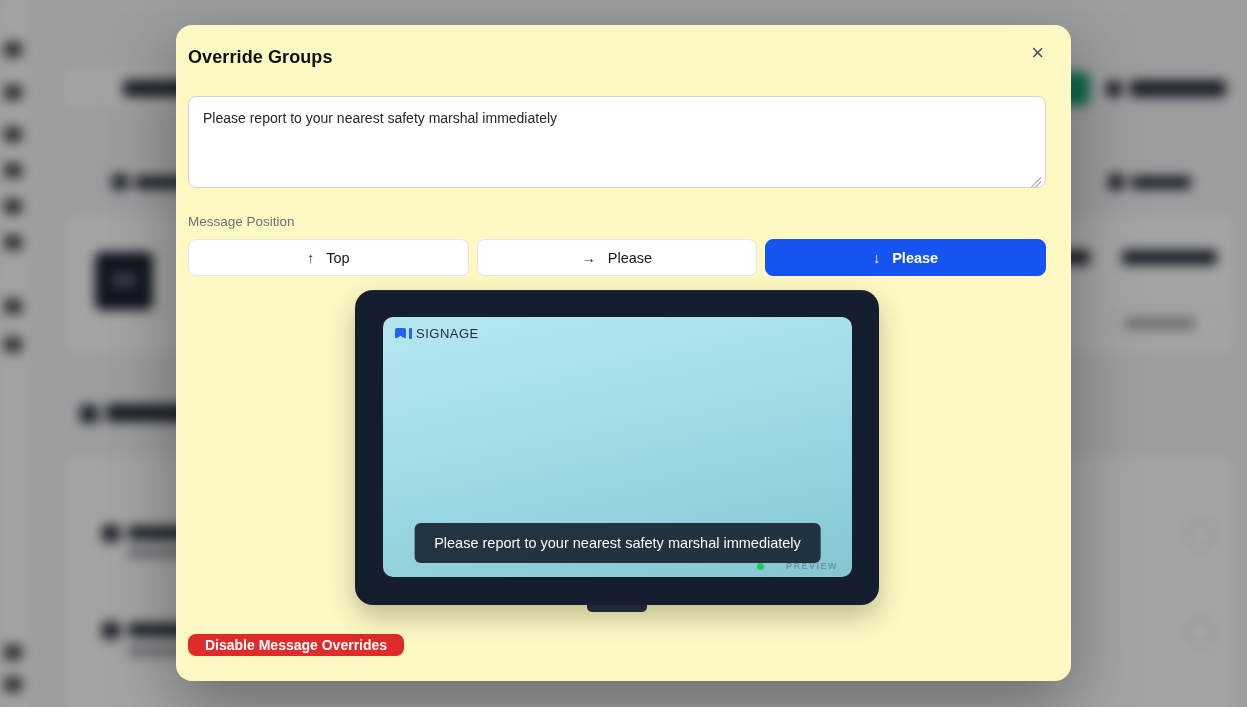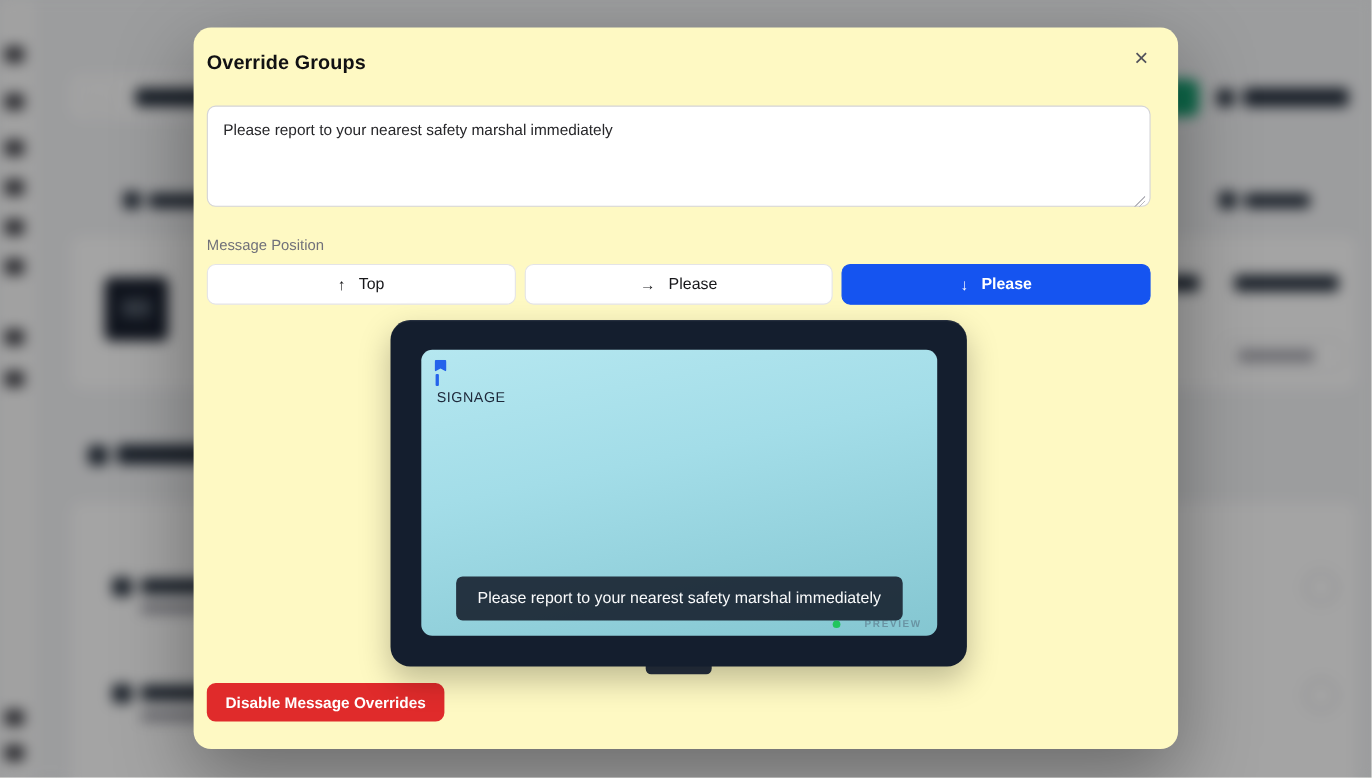--- a/index.html
+++ b/index.html
@@ -43,36 +43,36 @@
     display:flex;align-items:center;justify-content:center;gap:12px;font-size:14.5px;font-weight:500;color:#18181b;font-family:inherit;}
   .pos-btn .arrow{font-size:14px;}
   .pos-btn.selected{background:#1554f0;border-color:#1554f0;color:#fff;font-weight:600;}
 
   
   .tv-zone{display:flex;flex-direction:column;align-items:center;margin-bottom:8px;}
   .tv-frame{position:relative;width:524px;height:315px;background:#141e2e;border-radius:18px;
     box-shadow:0 12px 28px rgba(0,0,0,0.25), inset 0 1px 0 rgba(255,255,255,0.08);}
   .tv-screen{position:absolute;left:28px;top:27px;right:27px;bottom:28px;border-radius:10px;overflow:hidden;
     background:linear-gradient(168deg,#b5e7f0 0%,#a3dde8 40%,#84c6d1 100%);}
-  .brand{position:absolute;left:12px;top:9px;display:flex;align-items:flex-start;gap:2px;flex-direction:column;}
+  .brand{position:absolute;left:12px;top:9px;display:flex;align-items:center;gap:2px;}
   .brand-flag{width:11px;height:11px;background:#2563eb;border-radius:2px;
     clip-path:polygon(0 0,100% 0,100% 100%,50% 72%,0 100%);}
   .brand-bar{width:3px;height:11px;background:#2563eb;border-radius:1px;margin-left:1px;}
   .brand-text{font-size:13px;color:#1e293b;letter-spacing:.5px;margin-left:2px;}
   .preview-msg{position:absolute;left:50%;bottom:14px;transform:translateX(-50%);
     background:rgba(17,24,39,0.86);color:#f9fafb;font-size:14.5px;border-radius:6px;
     padding:12px 20px;white-space:nowrap;}
   .preview-status{position:absolute;right:14px;bottom:6px;display:flex;align-items:center;gap:22px;text-align:right;}
   .status-dot{width:7px;height:7px;border-radius:50%;background:#22c55e;}
   .status-text{font-size:9px;font-weight:700;letter-spacing:1.5px;color:rgba(71,85,105,0.45);}
   .tv-stand{width:60px;height:9px;background:#273140;border-radius:0 0 5px 5px;margin-top:-2px;}
 
   
   .modal-footer{margin-top:auto;display:flex;justify-content:space-between;align-items:center;}
-  .danger-btn{background:#e02b2b;color:#fff;border:none;border-radius:8px;height:35px;padding:0 17px;
+  .danger-btn{background:#e02b2b;color:#fff;border:none;border-radius:8px;height:22px;padding:0 17px;
     font-size:14px;font-weight:600;cursor:pointer;font-family:inherit;}
   .dark-btn{background:#171717;color:#fff;border:none;border-radius:8px;height:35px;padding:0 17px;
     font-size:14px;font-weight:600;cursor:pointer;font-family:inherit;}
 </style>
 </head>
 <body>
 
 <div class="bg-app">
   <div class="bg-sidebar">
     <div class="bg-sidebar-icon" style="top:42px"></div>

